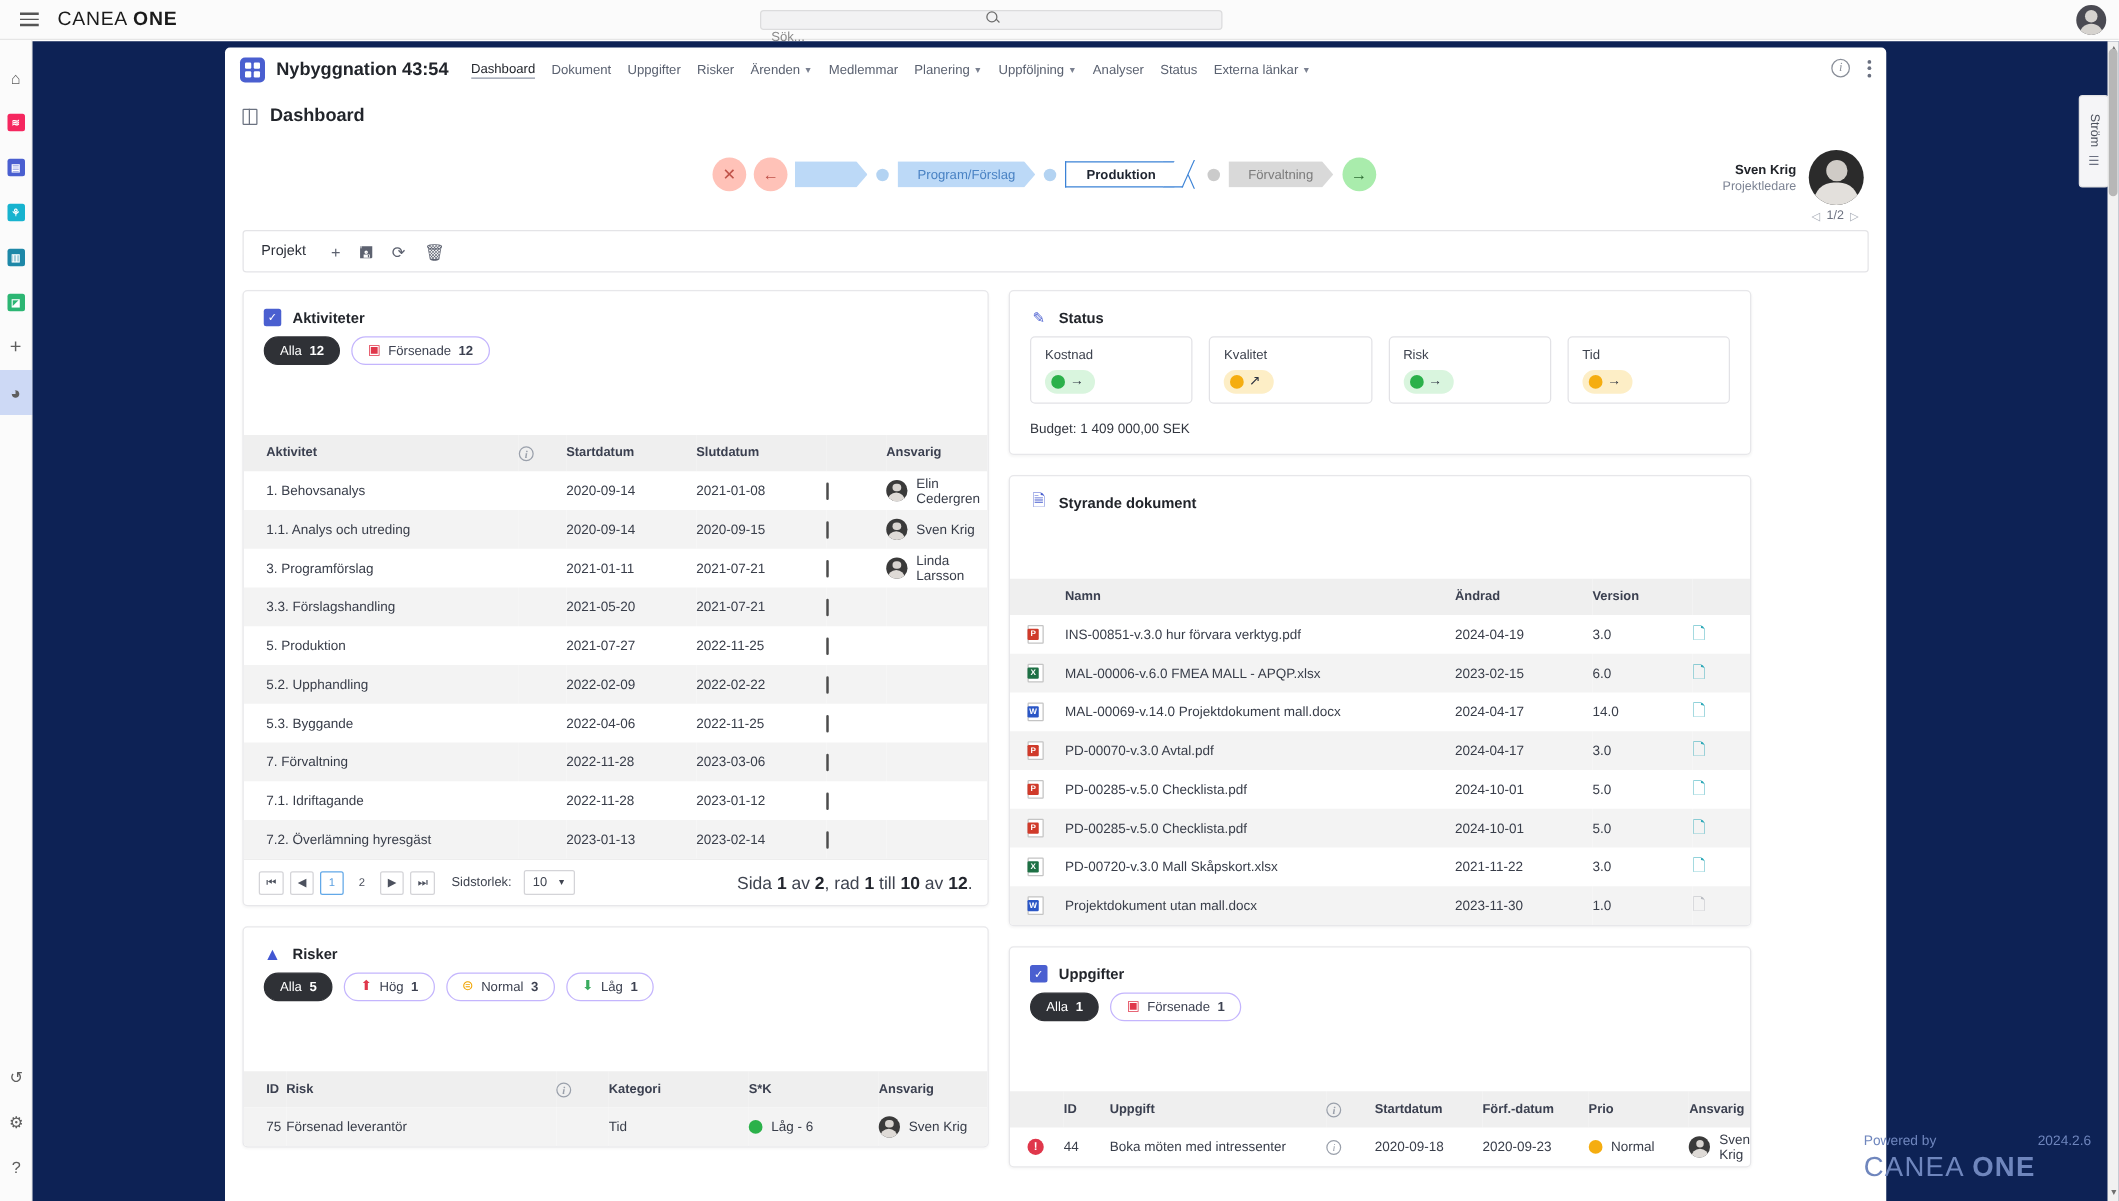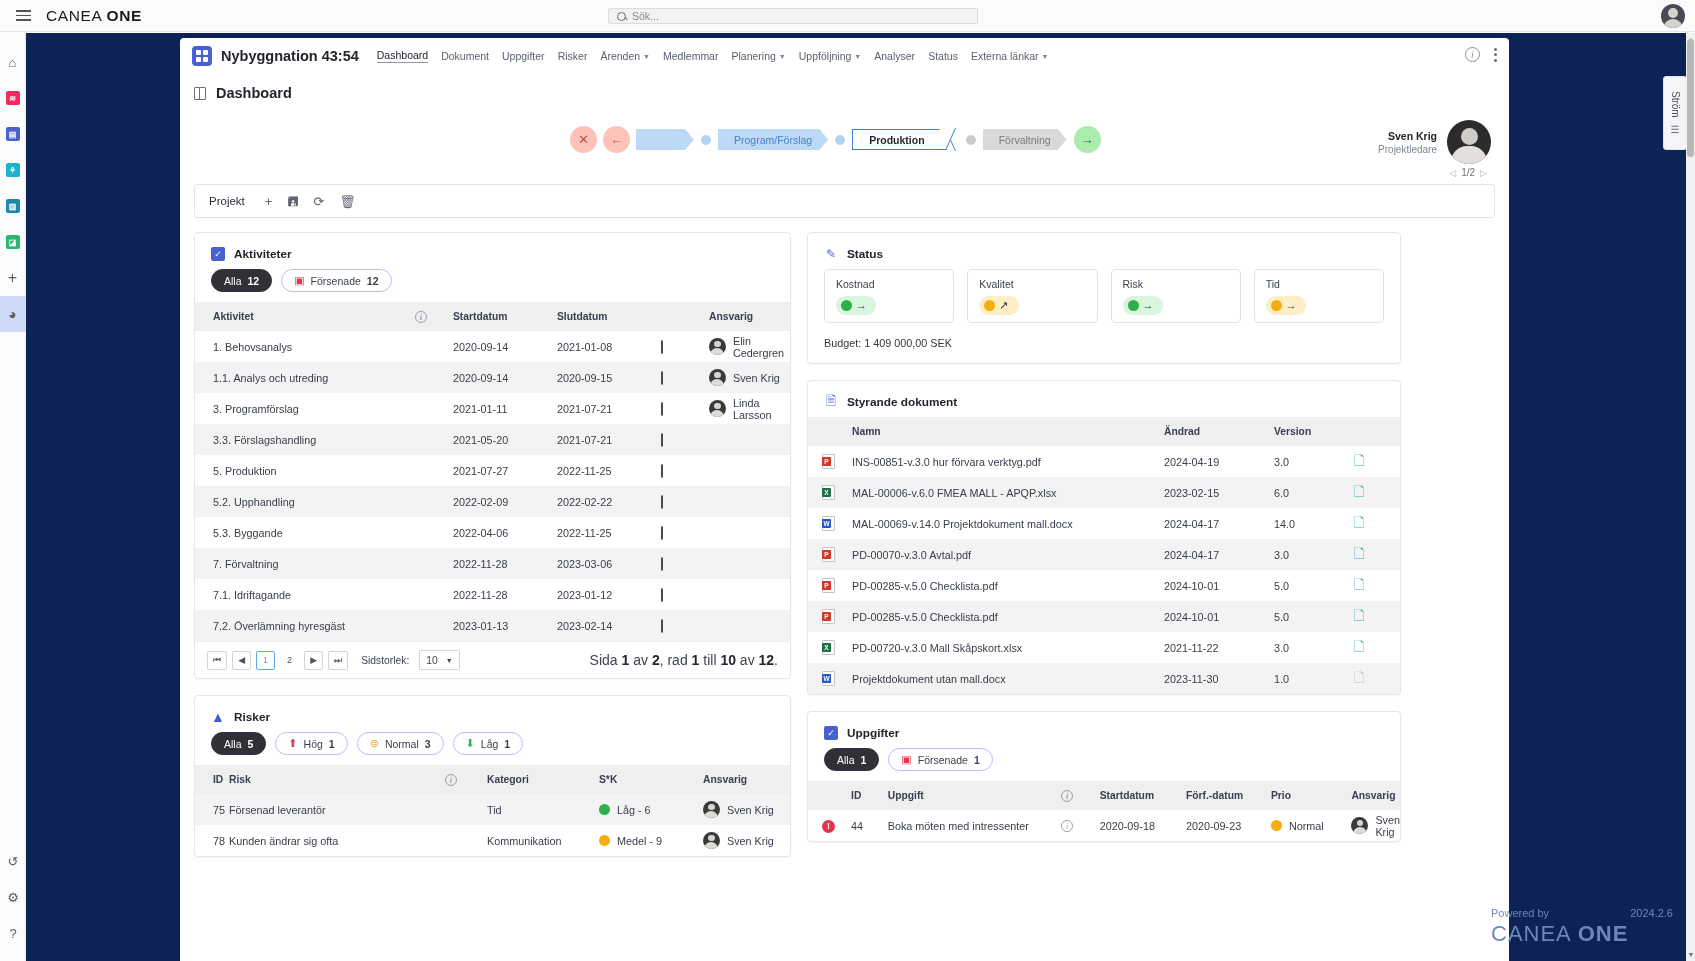--- a/index.html
+++ b/index.html
@@ -18,21 +18,21 @@
   }
   .hamburger { width: 46px; display: flex; flex-direction: column; align-items: center; gap: 3px; cursor: pointer; }
   .hamburger span { display: block; width: 15px; height: 1.6px; background: #555; }
   .brand-canea {
     font-size: 15.5px; letter-spacing: 0.6px; color: #1b1b1b; font-weight: 400;
   }
   .brand-canea b { font-weight: 700; }
   .topsearch {
     position: absolute; left: 608px; top: 8px; width: 370px; height: 16px;
     background: #f2f2f3; border: 1px solid #dcdcdd; border-radius: 3px;
-    display: flex; align-items: center; padding: 0 8px; gap: 6px;
+    display: flex; align-items: center; padding: 0 8px; gap: 6px; flex-direction: column;
   }
   .topsearch input {
     border: none; outline: none; background: transparent;
     font-size: 10.5px; color: #444; font-family: "Liberation Sans", sans-serif; width: 100%;
   }
   .topsearch input::placeholder { color: #8a8a8a; }
   .mag { width: 9px; height: 9px; border: 1.4px solid #6c6c6c; border-radius: 50%; position: relative; flex: none; }
   .mag::after { content:""; position:absolute; width:4px; height:1.4px; background:#6c6c6c; transform: rotate(45deg); right:-3px; bottom:0px; }
   .topavatar {
     position: absolute; right: 10px; top: 4px; width: 24px; height: 24px;
@@ -172,21 +172,21 @@
     white-space: nowrap;
   }
   .chip.dark { background:#2f3136; color:#fff; border-color:#2f3136; }
   .chip .cn { font-weight: 700; }
   .chip-ico { font-size: 11px; line-height:1; }
   .chip-ico.red { color:#e0374b; }
   .chip-ico.amber { color:#f0a400; }
   .chip-ico.green { color:#3aab5f; }
 
   
-  table { width: 100%; border-collapse: collapse; }
+  table { width: 100%; border-collapse: collapse; margin-top: 46px; }
   thead th {
     background:#efefef; font-size: 10.3px; font-weight: 700; color:#3b4050;
     text-align:left; padding: 8px 0; height: 29px;
   }
   tbody td { font-size: 10.8px; color:#383d49; padding: 0; height: 31px; vertical-align: middle; }
   tbody tr.alt { background:#f3f3f3; }
   .cell-pl { padding-left: 18px; }
   .info-i {
     width: 12px; height: 12px; border-radius: 50%; border: 1px solid #9aa0ab; color:#9aa0ab;
     font-size: 8.5px; display:inline-flex; align-items:center; justify-content:center;
@@ -620,41 +620,20 @@
           <tbody>
             <tr class="alt">
                 <td class="cell-pl">75</td>
                 <td>Försenad leverantör</td>
                 <td></td>
                 <td>Tid</td>
                 <td>
                   <span class="who">
                     <span class="bulb g"></span>
                     <span>Låg - 6</span>
-                  </span>
-                </td>
-                <td>
-                  <span class="who">
-                    <span class="av">
-                      <span class="h"></span>
-                      <span class="b"></span>
-                    </span>
-                    <span>Sven Krig</span>
-                  </span>
-                </td>
-              </tr>
-            <tr>
-                <td class="cell-pl">78</td>
-                <td>Kunden ändrar sig ofta</td>
-                <td></td>
-                <td>Kommunikation</td>
-                <td>
-                  <span class="who">
-                    <span class="bulb y"></span>
-                    <span>Medel - 9</span>
                   </span>
                 </td>
                 <td>
                   <span class="who">
                     <span class="av">
                       <span class="h"></span>
                       <span class="b"></span>
                     </span>
                     <span>Sven Krig</span>
                   </span>

